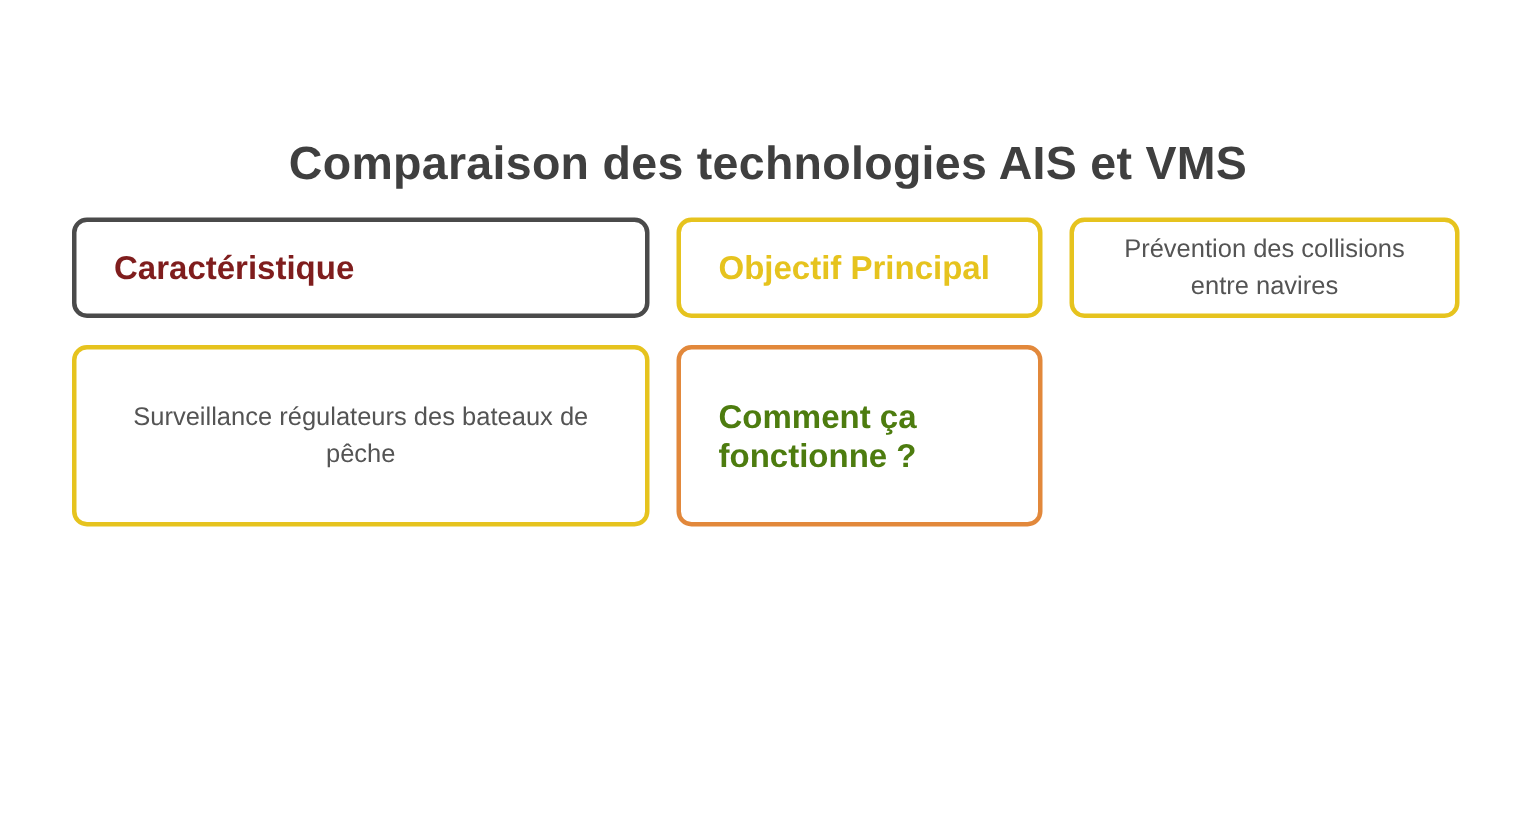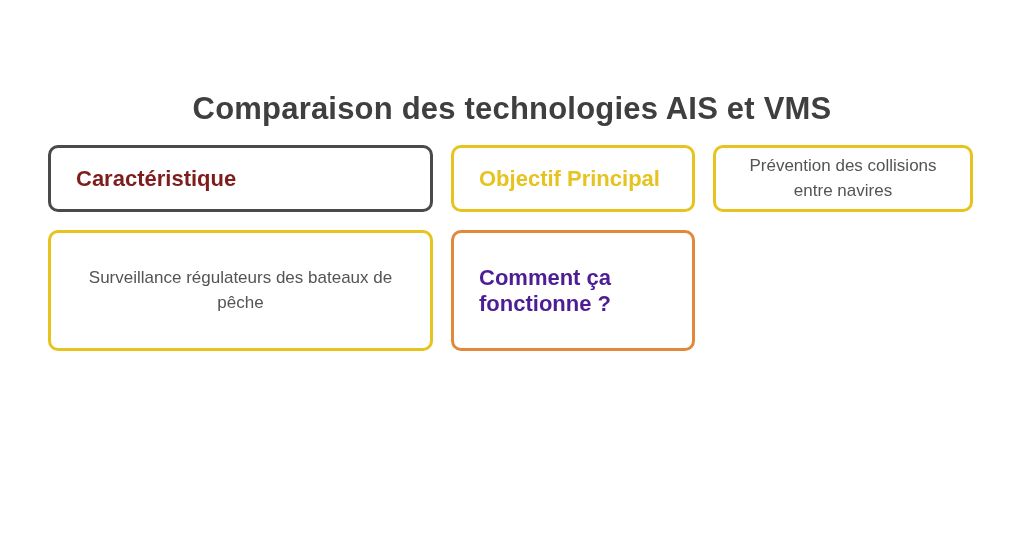--- a/index.html
+++ b/index.html
@@ -58,21 +58,21 @@
   .header-text {
     font-size: 22px;
     font-weight: bold;
     color: #7f1d1d;
   }
   .row-label {
     font-size: 22px;
     font-weight: bold;
   }
   .row-label.yellow { color: #e6c31e; }
-  .row-label.orange { color: #4c1d95; }
+  .row-label.orange { color: #4d7c0f; }
   .cell-text {
     font-size: 17px;
     line-height: 1.45;
     color: #545454;
     text-align: center;
     padding: 6px 16px;
   }
 </style>
 </head>
 <body>

